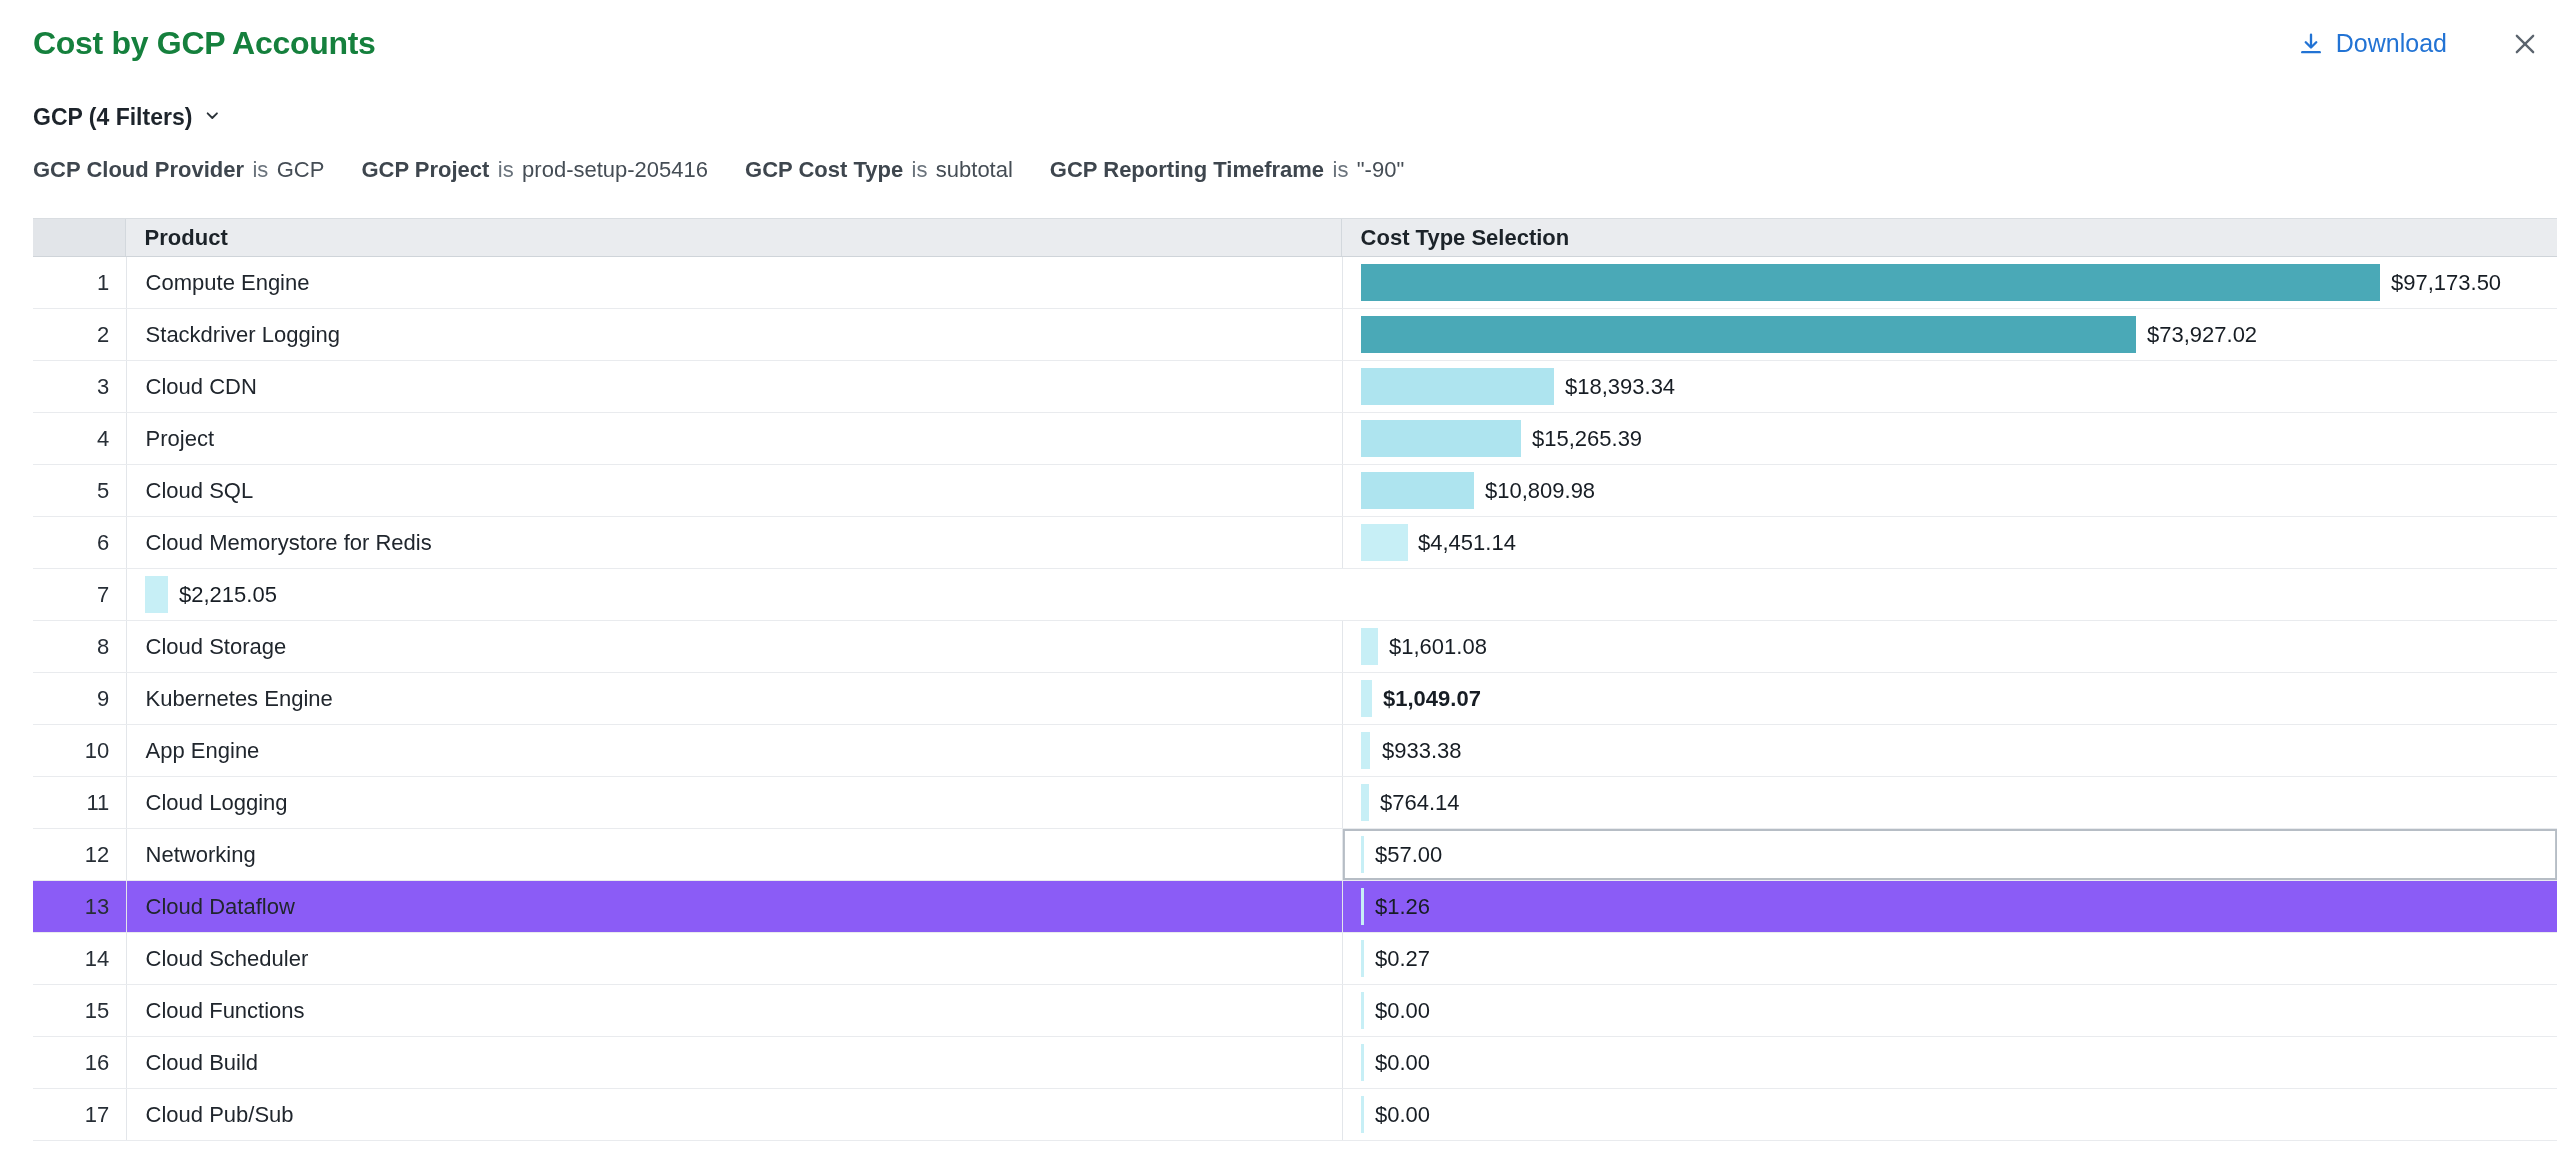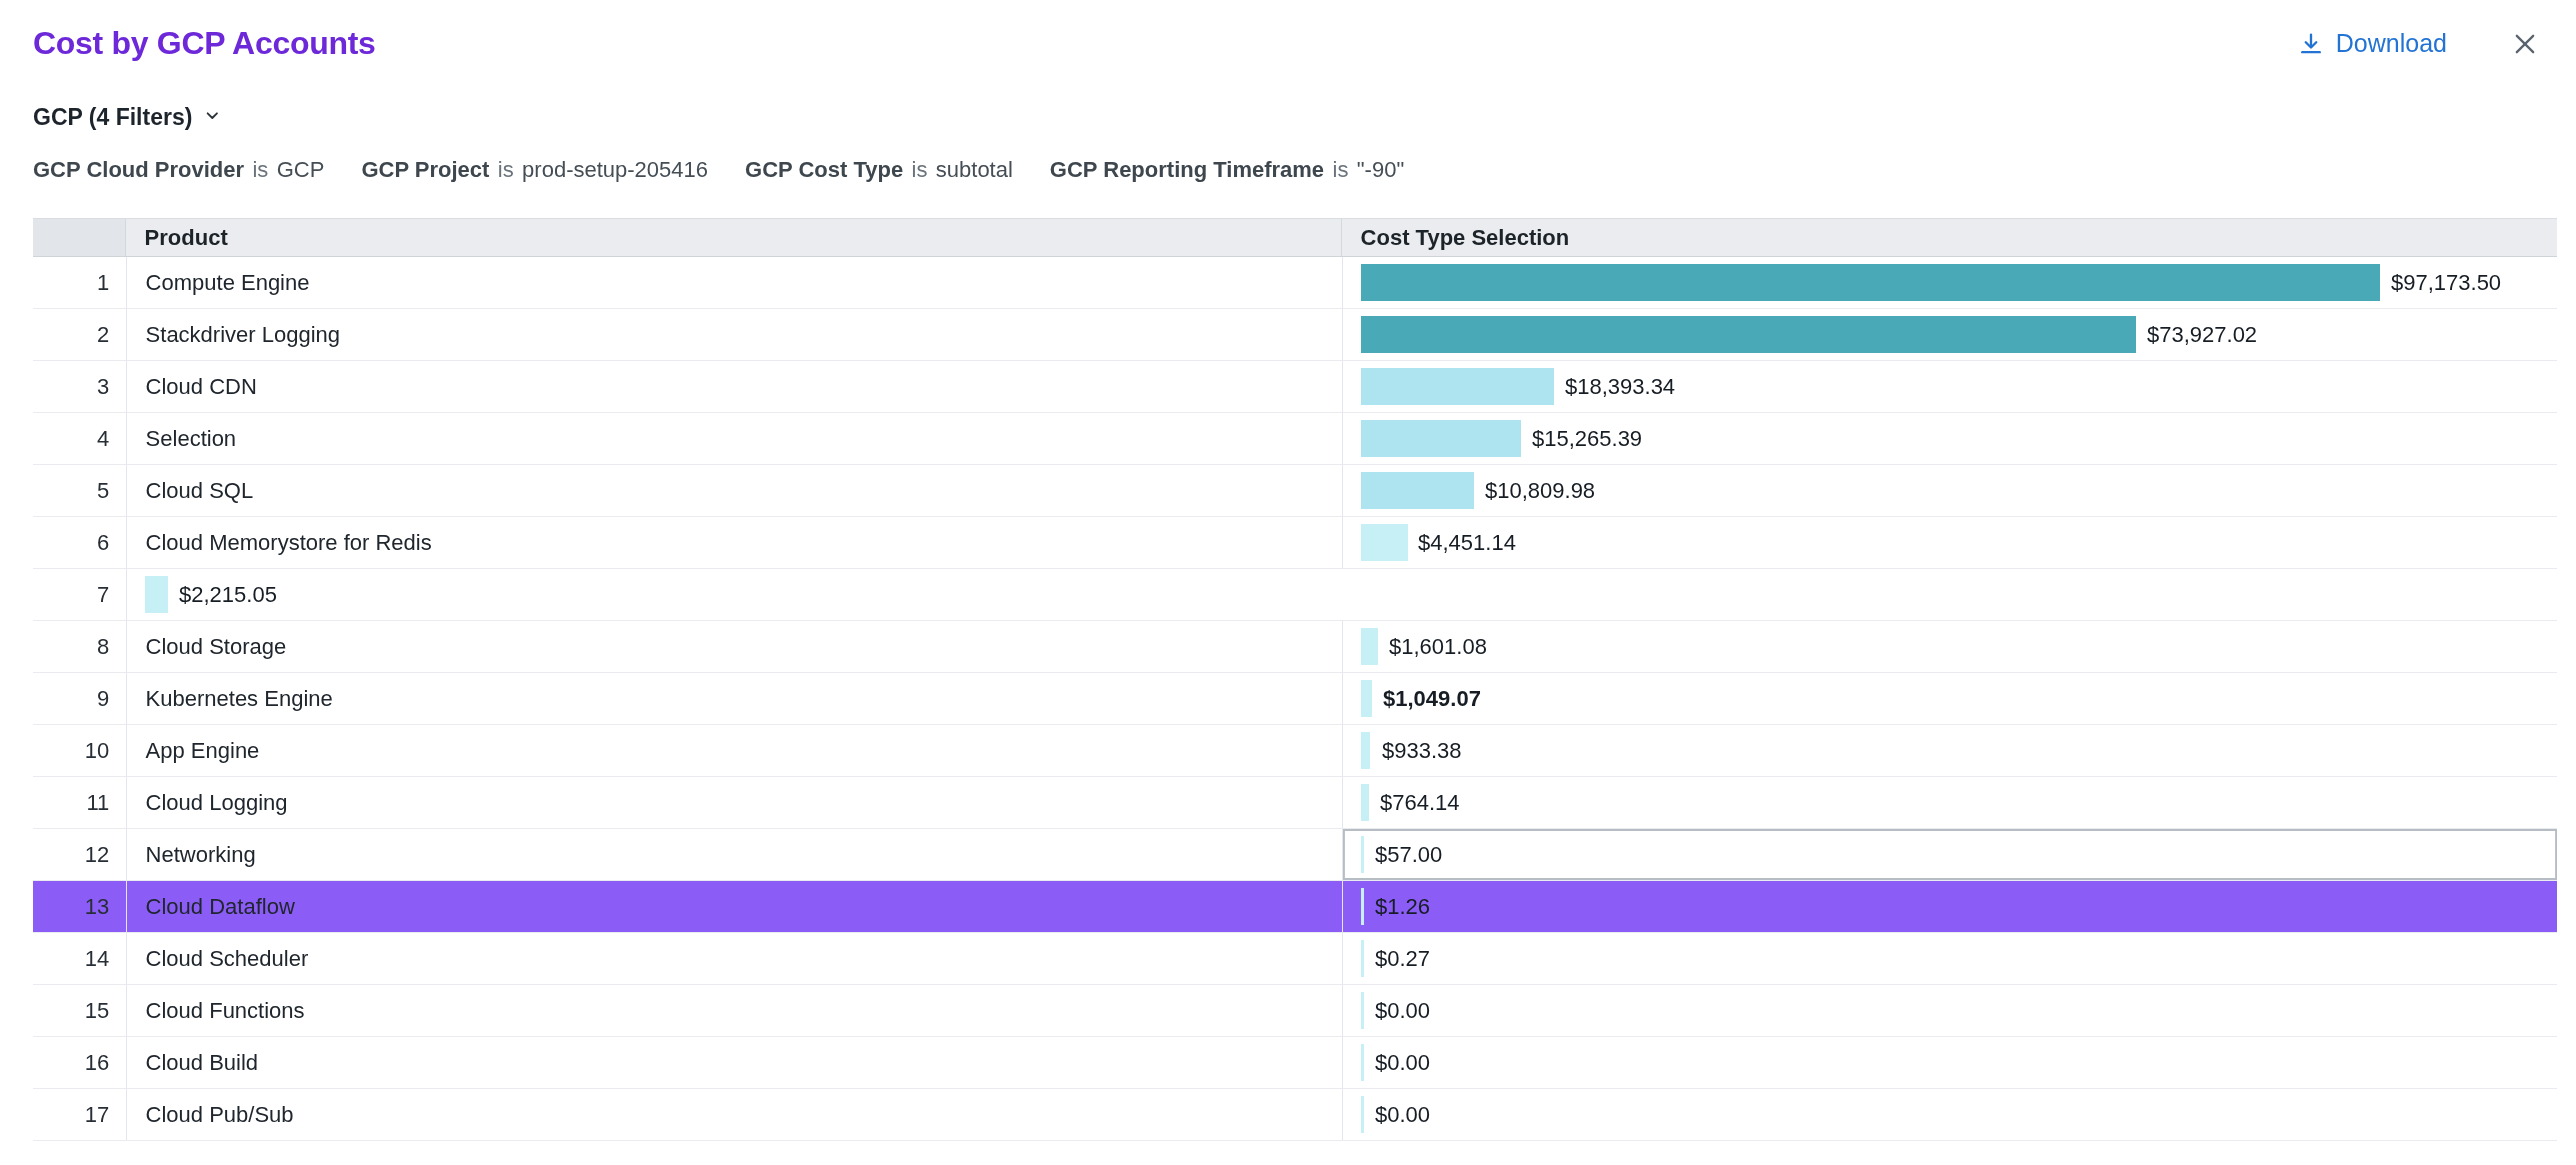--- a/index.html
+++ b/index.html
@@ -6,21 +6,21 @@
   html,body { margin:0; padding:0; }
   body {
     width:2576px; height:1166px; background:#ffffff;
     font-family:"Liberation Sans", sans-serif;
     color:#1b2228; overflow:hidden; position:relative;
   }
   .panel { padding:0 33px; }
 
   
   .top-bar { display:flex; align-items:center; justify-content:space-between; padding-top:24px; }
-  .page-title { margin:0; font-size:32px; line-height:39px; font-weight:700; color:#6d28d9; letter-spacing:-0.3px; }
+  .page-title { margin:0; font-size:32px; line-height:39px; font-weight:700; color:#15803d; letter-spacing:-0.3px; }
   .actions { display:flex; align-items:center; gap:59px; }
   .download-btn { display:flex; align-items:center; gap:11px; color:#2273d4; font-size:25px; cursor:pointer; }
   .download-btn svg { display:block; }
   .close-btn { display:flex; align-items:center; justify-content:center; width:37px; height:37px; cursor:pointer; }
 
   
   .filters-summary { margin-top:41px; display:flex; align-items:center; gap:11px; width:max-content;
     font-size:23px; font-weight:700; color:#1d242b; cursor:pointer; }
   .filter-row { margin-top:26px; display:flex; align-items:center; gap:37px; font-size:22px; }
   .filter-item { display:flex; align-items:center; gap:8.4px; white-space:nowrap; cursor:default; }
@@ -131,21 +131,21 @@
         <div class="tr">
           <div class="td num">3</div>
           <div class="td product">Cloud CDN</div>
           <div class="td cost">
             <span class="bar" style="width: 193px; background: rgb(174, 228, 239);"></span>
             <span class="val" style="left: 222px;">$18,393.34</span>
           </div>
         </div>
         <div class="tr">
           <div class="td num">4</div>
-          <div class="td product">Selection</div>
+          <div class="td product">Project</div>
           <div class="td cost">
             <span class="bar" style="width: 160px; background: rgb(174, 228, 239);"></span>
             <span class="val" style="left: 189px;">$15,265.39</span>
           </div>
         </div>
         <div class="tr">
           <div class="td num">5</div>
           <div class="td product">Cloud SQL</div>
           <div class="td cost">
             <span class="bar" style="width: 113px; background: rgb(174, 228, 239);"></span>

